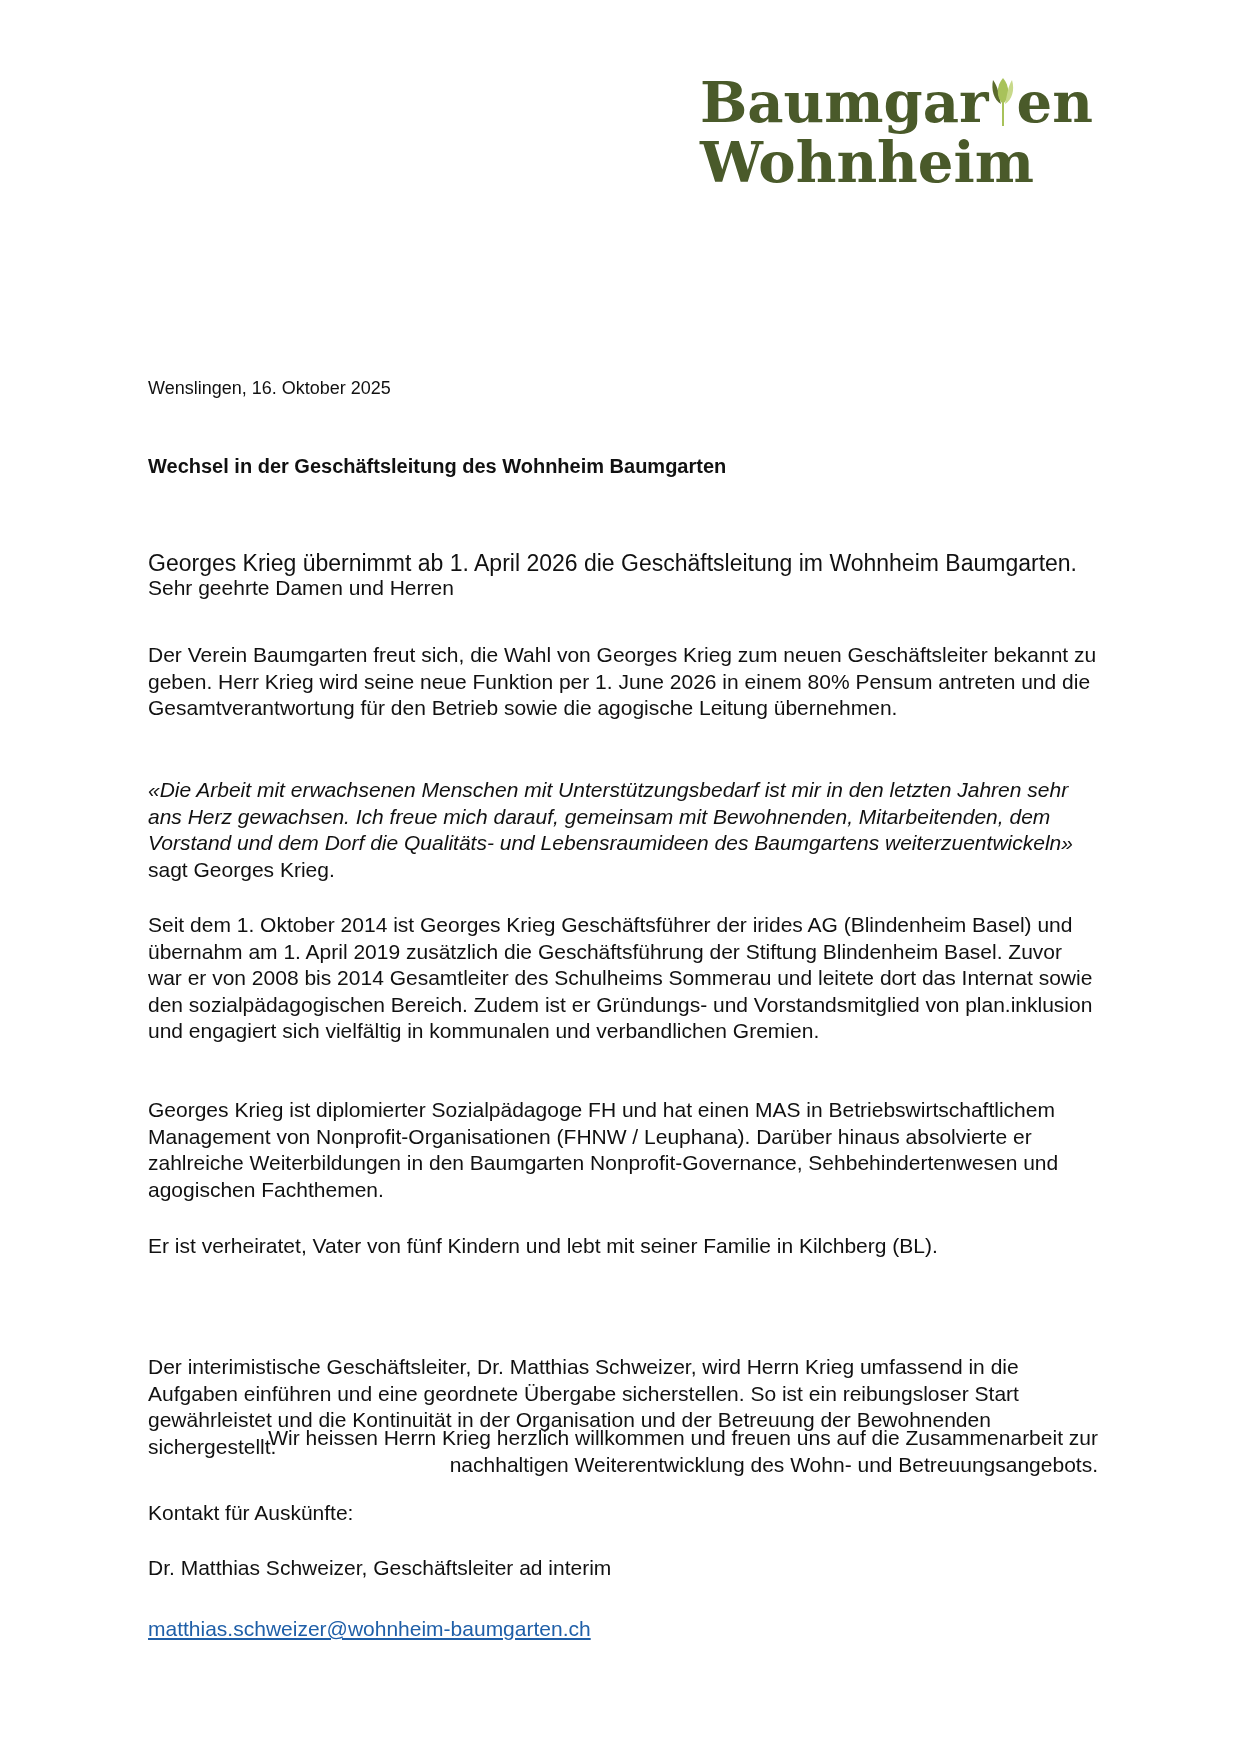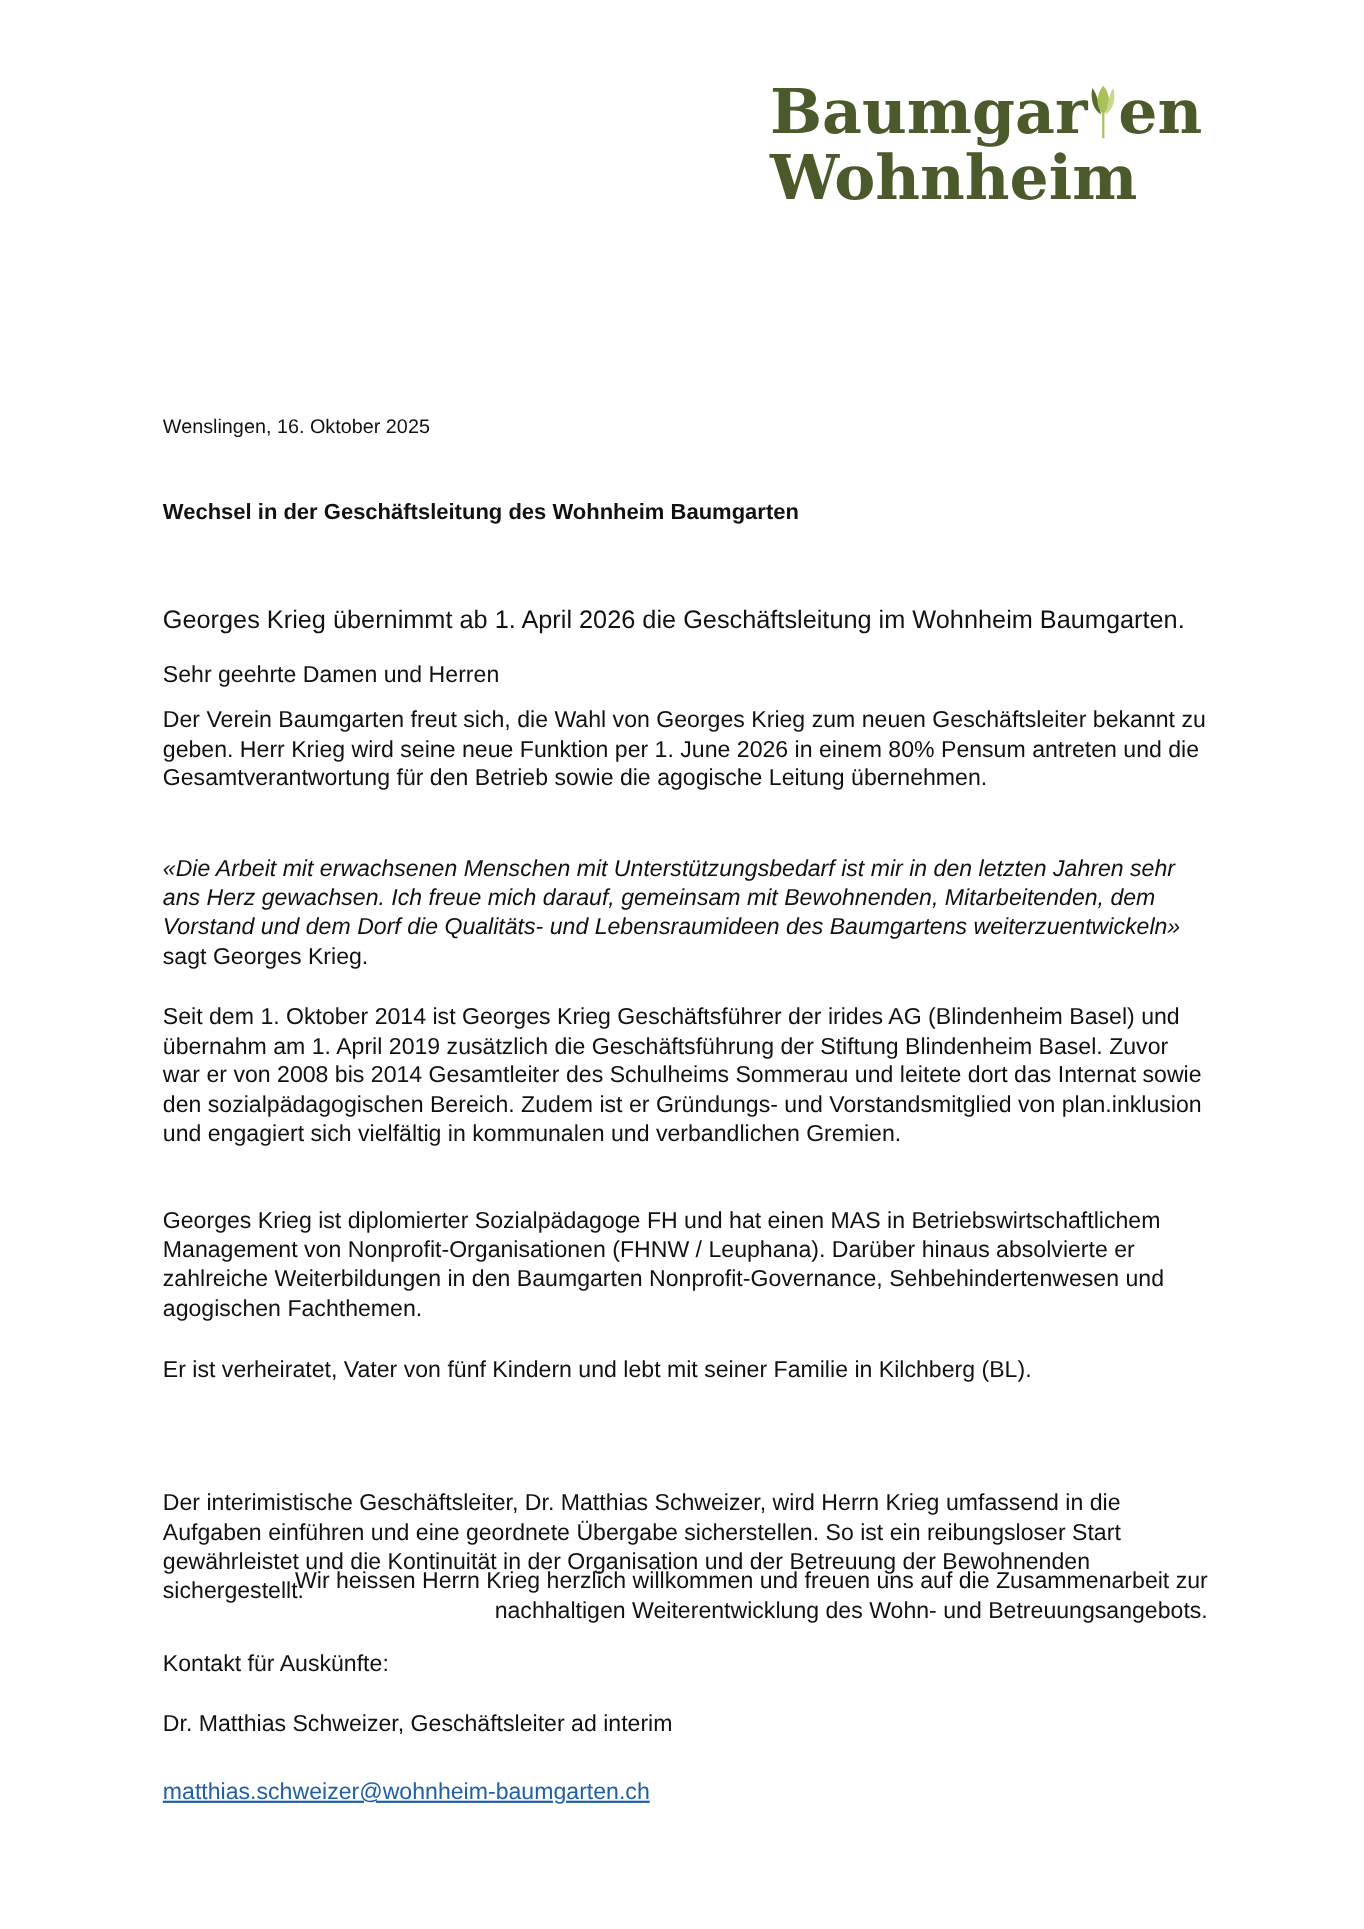--- a/index.html
+++ b/index.html
@@ -11,21 +11,21 @@
             line-height: 60px; letter-spacing: 0px; }
     .logo-line { display: block; white-space: nowrap; }
     .tulip { display: inline-block; width: 26px; height: 58px; vertical-align: bottom; position: relative; margin: 0 1px; }
     .tulip svg { position: absolute; left: 0; bottom: 6px; }
 
     .body { position: absolute; left: 148px; top: 0; width: 950px;
             font-family: "Liberation Sans", sans-serif; color: #111; }
     .date { position: absolute; top: 378px; font-size: 18px; }
     .headline { position: absolute; top: 455px; font-size: 20px; font-weight: bold; }
     .subhead { position: absolute; top: 508px; font-size: 23px; margin-top: 42px; }
-    .salutation { position: absolute; top: 602px; font-size: 21px; }
+    .salutation { position: absolute; top: 576px; font-size: 21px; }
     .para { position: absolute; font-size: 21px; line-height: 26.5px; margin: 0; width: 950px; }
     .p1 { top: 642px; }
     .p2 { top: 777px; font-style: italic; }
     .p2 .tail { font-style: normal; text-align: center; }
     .p3 { top: 912px; }
     .p4 { top: 1097px; }
     .p5 { top: 1233px; }
     .p6 { top: 1354px; }
     .p7 { top: 1425px; text-align: right; }
     .contact-label { position: absolute; top: 1501px; font-size: 21px; text-align: center; }

